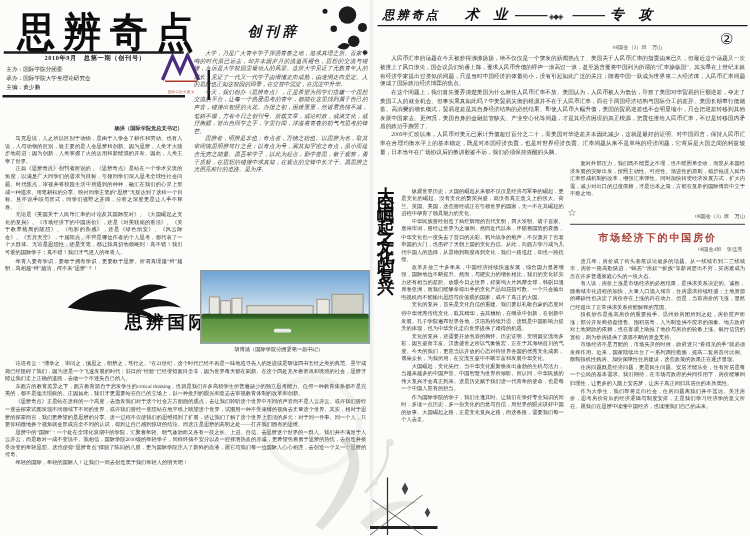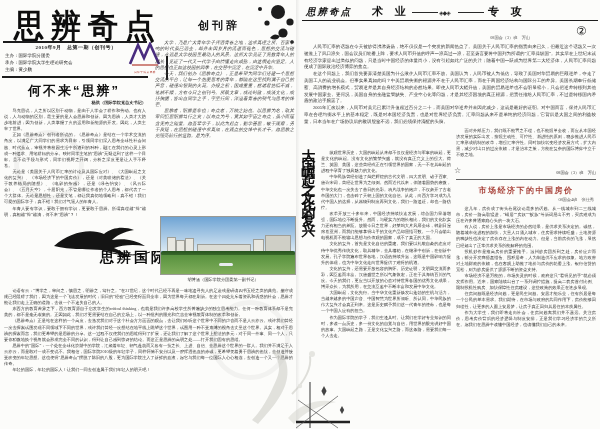--- a/index.html
+++ b/index.html
@@ -32,21 +32,21 @@
   .sky{position:absolute;left:0;top:0;width:100%;height:60%;
        background:linear-gradient(#6fa4d4,#d9e8f3);}
   .lawn{position:absolute;left:0;bottom:0;width:100%;height:34%;
         background:linear-gradient(#58913f,#7fae5a);}
   .bld{position:absolute;background:#e8e7e0;border:0.5px solid #9f9f98;}
   .treeline{position:absolute;left:0;bottom:32%;width:100%;height:5px;
         background:linear-gradient(#27531f,#3c6e2c);border-radius:2px;}
   
   .r-mast{font-family:"DejaVu Serif", serif;font-weight:700;font-style:italic;
           font-size:9.5px;letter-spacing:2px;color:#111;}
-  .motto{font-family:"DejaVu Serif", serif;font-weight:700;
+  .motto{font-family:"DejaVu Serif", serif;font-weight:700;font-style:italic;
          font-size:11px;letter-spacing:4px;color:#111;}
   .h-line{height:1px;background:#2a2a2a;display:inline-block;vertical-align:middle;}
   .knot{font-size:6px;color:#2a2a2a;vertical-align:middle;letter-spacing:-1px;}
   .pgnum{font-size:12px;color:#222;}
   .red-head{font-family:"Liberation Sans", sans-serif;font-weight:900;font-size:8.5px;
             letter-spacing:1.5px;color:#a8423a;text-align:center;}
   .red-head.small{font-size:8px;}
   .byline-r{font-size:4.2px;color:#555;}
   .vtitle{writing-mode:vertical-rl;text-orientation:upright;
           font-family:"Liberation Sans", sans-serif;font-weight:900;
@@ -79,30 +79,29 @@
       <svg width="34" height="24" viewBox="0 0 34 24">
         <polyline points="2,22 10,3 16,16 22,2 31,22" fill="none" stroke="#4a2d7f" stroke-width="2.6"></polyline>
         <line x1="4" y1="23" x2="30" y2="23" stroke="#b33a2e" stroke-width="1.2"></line>
       </svg>
       <div style="font-size:2.6px;color:#b33a2e;letter-spacing:.5px;">国际学院分团委</div>
     </div>
     <div class="abs rule" style="left:166px;top:56px;width:1.8px;height:24px;"></div>
 
     <div class="abs rule" style="left:2px;top:76px;width:146px;height:1.8px;"></div>
 
-    <div class="abs h1-left" style="left:0;top:82px;">何不来“思辨”</div>
     <div class="abs byline" style="left:0;top:100px;width:146px;text-align:right;">杨洪（国际学院党总支书记）</div>
     <div class="abs col t42" style="left:4px;top:108px;width:142px;">
       <p>马克思说，人之所以区别于动物，是由于人学会了耕作和劳动。也有人说，人与动物的区别，最主要的是人会思辨和创新。因为思辨，人类才大踏步地前进；因为创新，人类掌握了火的运用和新能源的开发。因此，人类主宰了世界。</p>
       <p>正如《思辨奇点》创刊者所说的，《思辨奇点》是站在一个学术交流的角度，以满足广大同学们的需求为目标，引领同学们深入思考全球性社会问题、时代焦点，审视并将校园生活中所遇到的种种，融汇在我们的心灵上形成一种追求、用笔耕耘的分享。映衬同学主笔的“思辨”无疑达到了这样一个目标。且不说手段与形式，同学们视野之开阔，分析之深度更是让人手不释卷。</p>
       <p>无论是《美国关于人民币汇率的讨论及其国际应对》、《大国崛起之文化的复兴》、《市场经济下的中国房价》，还是《对美联储的看法》、《关于教养格局的随想》、《电影的杂感》，还是《绿色怡安》、《风云际会》、《五月天空》，十届阳光，不管是哪位作者的个人思考，都代表了一个大群体。无论是思想性，还是文笔，都让我真切地领略到：真不错！我们可爱的国际学子；真不错！我们才气逼人的年青人。</p>
       <p>年青人要有学识，要敢于拥有学识，更要敢于思辨。所谓真理越“辩”越明，真相越“辩”越清，何不来“思辨”？！</p>
     </div>
 
-    <div class="abs fw-title" style="left:198px;top:18px;">创刊辞</div>
+    <div class="abs fw-title" style="left:198px;top:18px;font-style:italic;">创刊辞</div>
     <svg class="abs" style="left:240px;top:2px;" width="56" height="46" viewBox="0 0 56 46">
       <circle cx="38" cy="10" r="7" fill="#1d1d1d"></circle>
       <circle cx="50" cy="20" r="3.6" fill="#1d1d1d"></circle>
       <circle cx="27" cy="21" r="2.6" fill="#1d1d1d"></circle>
       <circle cx="43" cy="31" r="4.6" fill="#1d1d1d"></circle>
       <circle cx="20" cy="7" r="2" fill="#1d1d1d"></circle>
       <circle cx="52" cy="40" r="1.8" fill="#1d1d1d"></circle>
       <path d="M30 36 q4 -6 10 -2 q-3 6 -10 2 z" fill="#1d1d1d"></path>
     </svg>
     <div class="abs col script" style="left:155px;top:40px;width:139px;">

